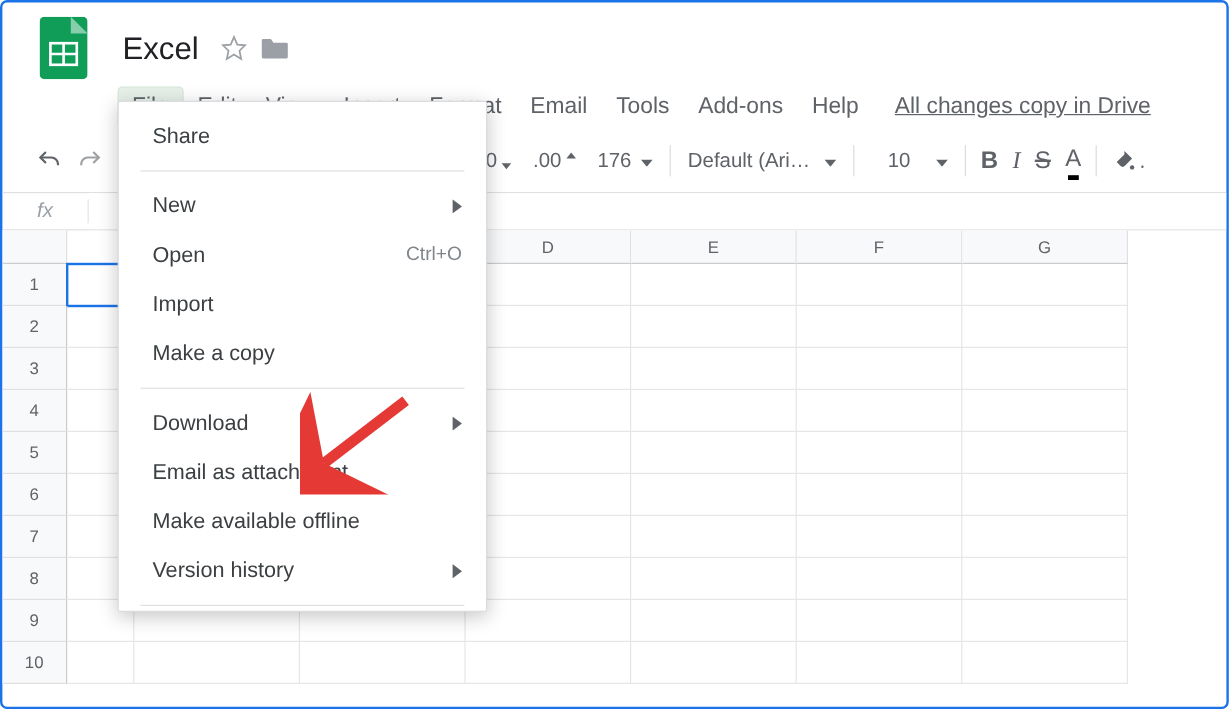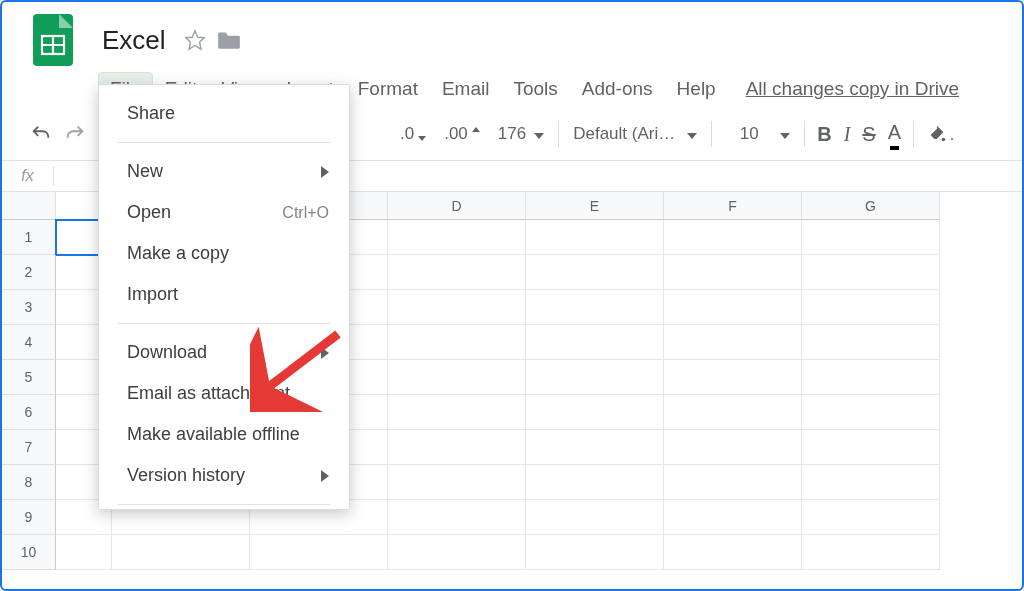--- a/index.html
+++ b/index.html
@@ -34,39 +34,39 @@
   .font-size-box { min-width:46px; text-align:center; padding:0 4px; }
 
   .bold { font-weight:700; font-size:20px; }
   .italic { font-style:italic; font-family:Georgia, serif; font-size:20px; }
   .strike { text-decoration:line-through; font-size:20px; }
   .textcolor { font-size:20px; position:relative; padding-bottom:4px; }
   .textcolor::after { content:""; position:absolute; left:2px; right:2px; bottom:-2px; height:4px; background:#000; }
 
   
   .formula-bar { display:flex; align-items:center; height:32px; border-top:1px solid #e0e0e0; border-bottom:1px solid #e0e0e0; margin-top:4px; }
-  .fx-label { width:52px; text-align:center; font-style:italic; color:#9aa0a6; font-size:17px; border-right:1px solid #e0e0e0; }
+  .fx-label { width:72px; text-align:center; font-style:italic; color:#9aa0a6; font-size:17px; border-right:1px solid #e0e0e0; }
   .fx-input { flex:1; border:none; height:100%; padding:0 8px; font-size:15px; outline:none; }
 
   
   .grid { position:relative; }
   .col-headers { display:flex; height:28px; }
   .corner { width:54px; border-right:1px solid #e0e0e0; border-bottom:1px solid #ccc; background:#f8f9fa; }
   .col-h { flex:0 0 138px; border-right:1px solid #e0e0e0; border-bottom:1px solid #ccc; background:#f8f9fa; display:flex; align-items:center; justify-content:center; font-size:14px; color:#5f6368; }
   .col-h.first { flex-basis:56px; } 
   .rows { }
   .row { display:flex; height:35px; }
   .row-h { width:54px; border-right:1px solid #ccc; border-bottom:1px solid #e0e0e0; background:#f8f9fa; display:flex; align-items:center; justify-content:center; font-size:14px; color:#5f6368; }
   .cell { flex:0 0 138px; border-right:1px solid #e6e6e6; border-bottom:1px solid #e6e6e6; }
   .cell.first { flex-basis:56px; }
   .cell.selected { outline:2px solid #1a73e8; outline-offset:-1px; background:#fff; }
 
   
   .dropdown {
-    position:absolute; left:96px; top:82px; width:252px;
+    position:absolute; left:96px; top:82px; width:308px;
     background:#fff; border:1px solid #dadce0; border-radius:2px;
     box-shadow:0 4px 16px rgba(0,0,0,.22);
     padding:8px 0 4px 0; z-index:20;
   }
   .dd-item { display:flex; align-items:center; justify-content:space-between; padding:10px 20px 10px 28px; font-size:18px; color:#3c4043; cursor:pointer; }
   .dd-divider { height:1px; background:#e0e0e0; margin:8px 18px; }
   .dd-shortcut { color:#80868b; font-size:16px; }
   .dd-arrow svg { display:block; }
 
   
@@ -310,24 +310,24 @@
         <svg width="8" height="12" viewBox="0 0 8 12" fill="#5f6368">
           <path d="M0 0l8 6-8 6z"></path>
         </svg>
       </span>
   </div>
   <div class="dd-item">
     <span>Open</span>
     <span class="dd-shortcut">Ctrl+O</span>
   </div>
   <div class="dd-item">
+      <span>Import</span>
+    </div>
+  <div class="dd-item">
       <span>Make a copy</span>
-    </div>
-  <div class="dd-item">
-      <span>Import</span>
     </div>
   <div class="dd-divider"></div>
   <div class="dd-item">
     <span>Download</span>
     <span class="dd-arrow">
         <svg width="8" height="12" viewBox="0 0 8 12" fill="#5f6368">
           <path d="M0 0l8 6-8 6z"></path>
         </svg>
       </span>
   </div>

